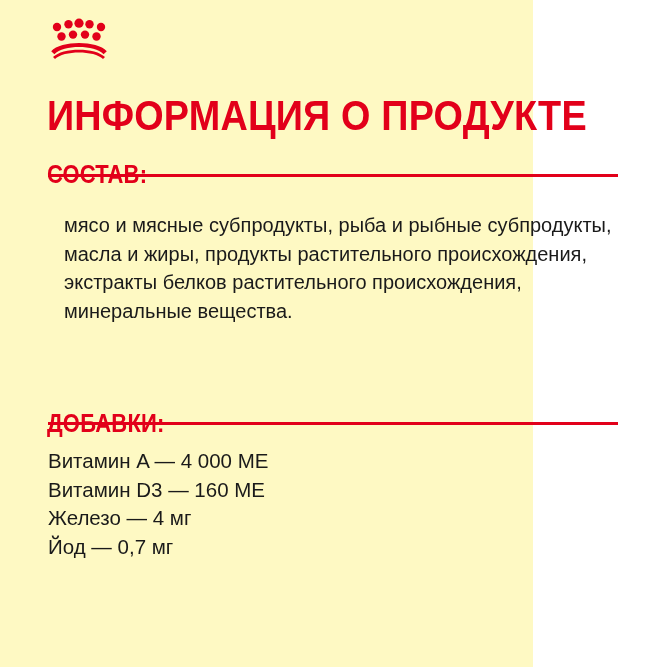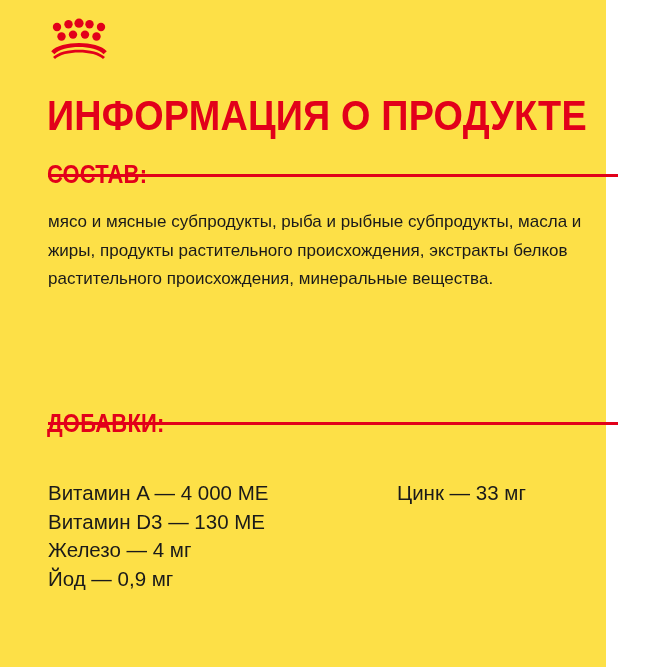--- a/index.html
+++ b/index.html
@@ -11,23 +11,23 @@
     width: 667px;
     height: 667px;
     background: #ffffff;
     font-family: "Liberation Sans", sans-serif;
     -webkit-font-smoothing: antialiased;
     overflow: hidden;
   }
 
   .page {
     position: relative;
-    width: 606px;
+    width: 533px;
     height: 667px;
-    background: #fde047;
+    background: #fef9c3;
     box-sizing: border-box;
     text-decoration: underline;
   }
 
   
   .logo {
     position: absolute;
     left: 48px;
     top: 18px;
     width: 62px;
@@ -74,45 +74,44 @@
     width: 570px;
     height: 3px;
     background: #E2001A;
   }
   #rule-composition { top: 174px; }
   #rule-additives   { top: 422px; }
 
   
   .body-text {
     position: absolute;
-    left: 48px;
+    left: 64px;
     top: 191px;
     width: 580px;
     color: #1A1A1A;
-    font-size: 17px;
+    font-size: 20px;
     line-height: 28.6px;
     font-weight: 400;
     white-space: pre-line;
   }
 
   
   .additives {
     position: absolute;
     left: 48px;
     top: 447px;
     width: 580px;
     display: flex;
     gap: 0px;
   }
   .additives-col {
     color: #1A1A1A;
     font-size: 20.5px;
     line-height: 28.6px;
     font-weight: 400;
-    margin-top: 32px;
   }
   .col-left  { width: 349px; flex: 0 0 349px; }
   .col-right { width: 231px; flex: 0 0 231px; }
   .additive-item { white-space: nowrap; }
 </style>
 </head>
 <body>
 
 <div class="page">
 
@@ -142,22 +141,21 @@
   <h2 class="section-heading" id="heading-composition">СОСТАВ:</h2>
   <div class="rule" id="rule-composition"></div>
   <p class="body-text">мясо и мясные субпродукты, рыба и рыбные субпродукты, масла и жиры, продукты растительного происхождения, экстракты белков растительного происхождения, минеральные вещества.</p>
 
   <h2 class="section-heading" id="heading-additives">ДОБАВКИ:</h2>
   <div class="rule" id="rule-additives"></div>
 
   <div class="additives">
     <div class="additives-col col-left">
       <div class="additive-item">Витамин A — 4 000 МЕ</div>
-      <div class="additive-item">Витамин D3 — 130 МЕ</div>
+      <div class="additive-item">Витамин D3 — 160 МЕ</div>
       <div class="additive-item">Железо — 4 мг</div>
-      <div class="additive-item">Йод — 0,9 мг</div>
+      <div class="additive-item">Йод — 0,7 мг</div>
     </div>
     <div class="additives-col col-right">
-      <div class="additive-item">Цинк — 33 мг</div>
     </div>
   </div>
 
 </div>
 
 </body></html>

